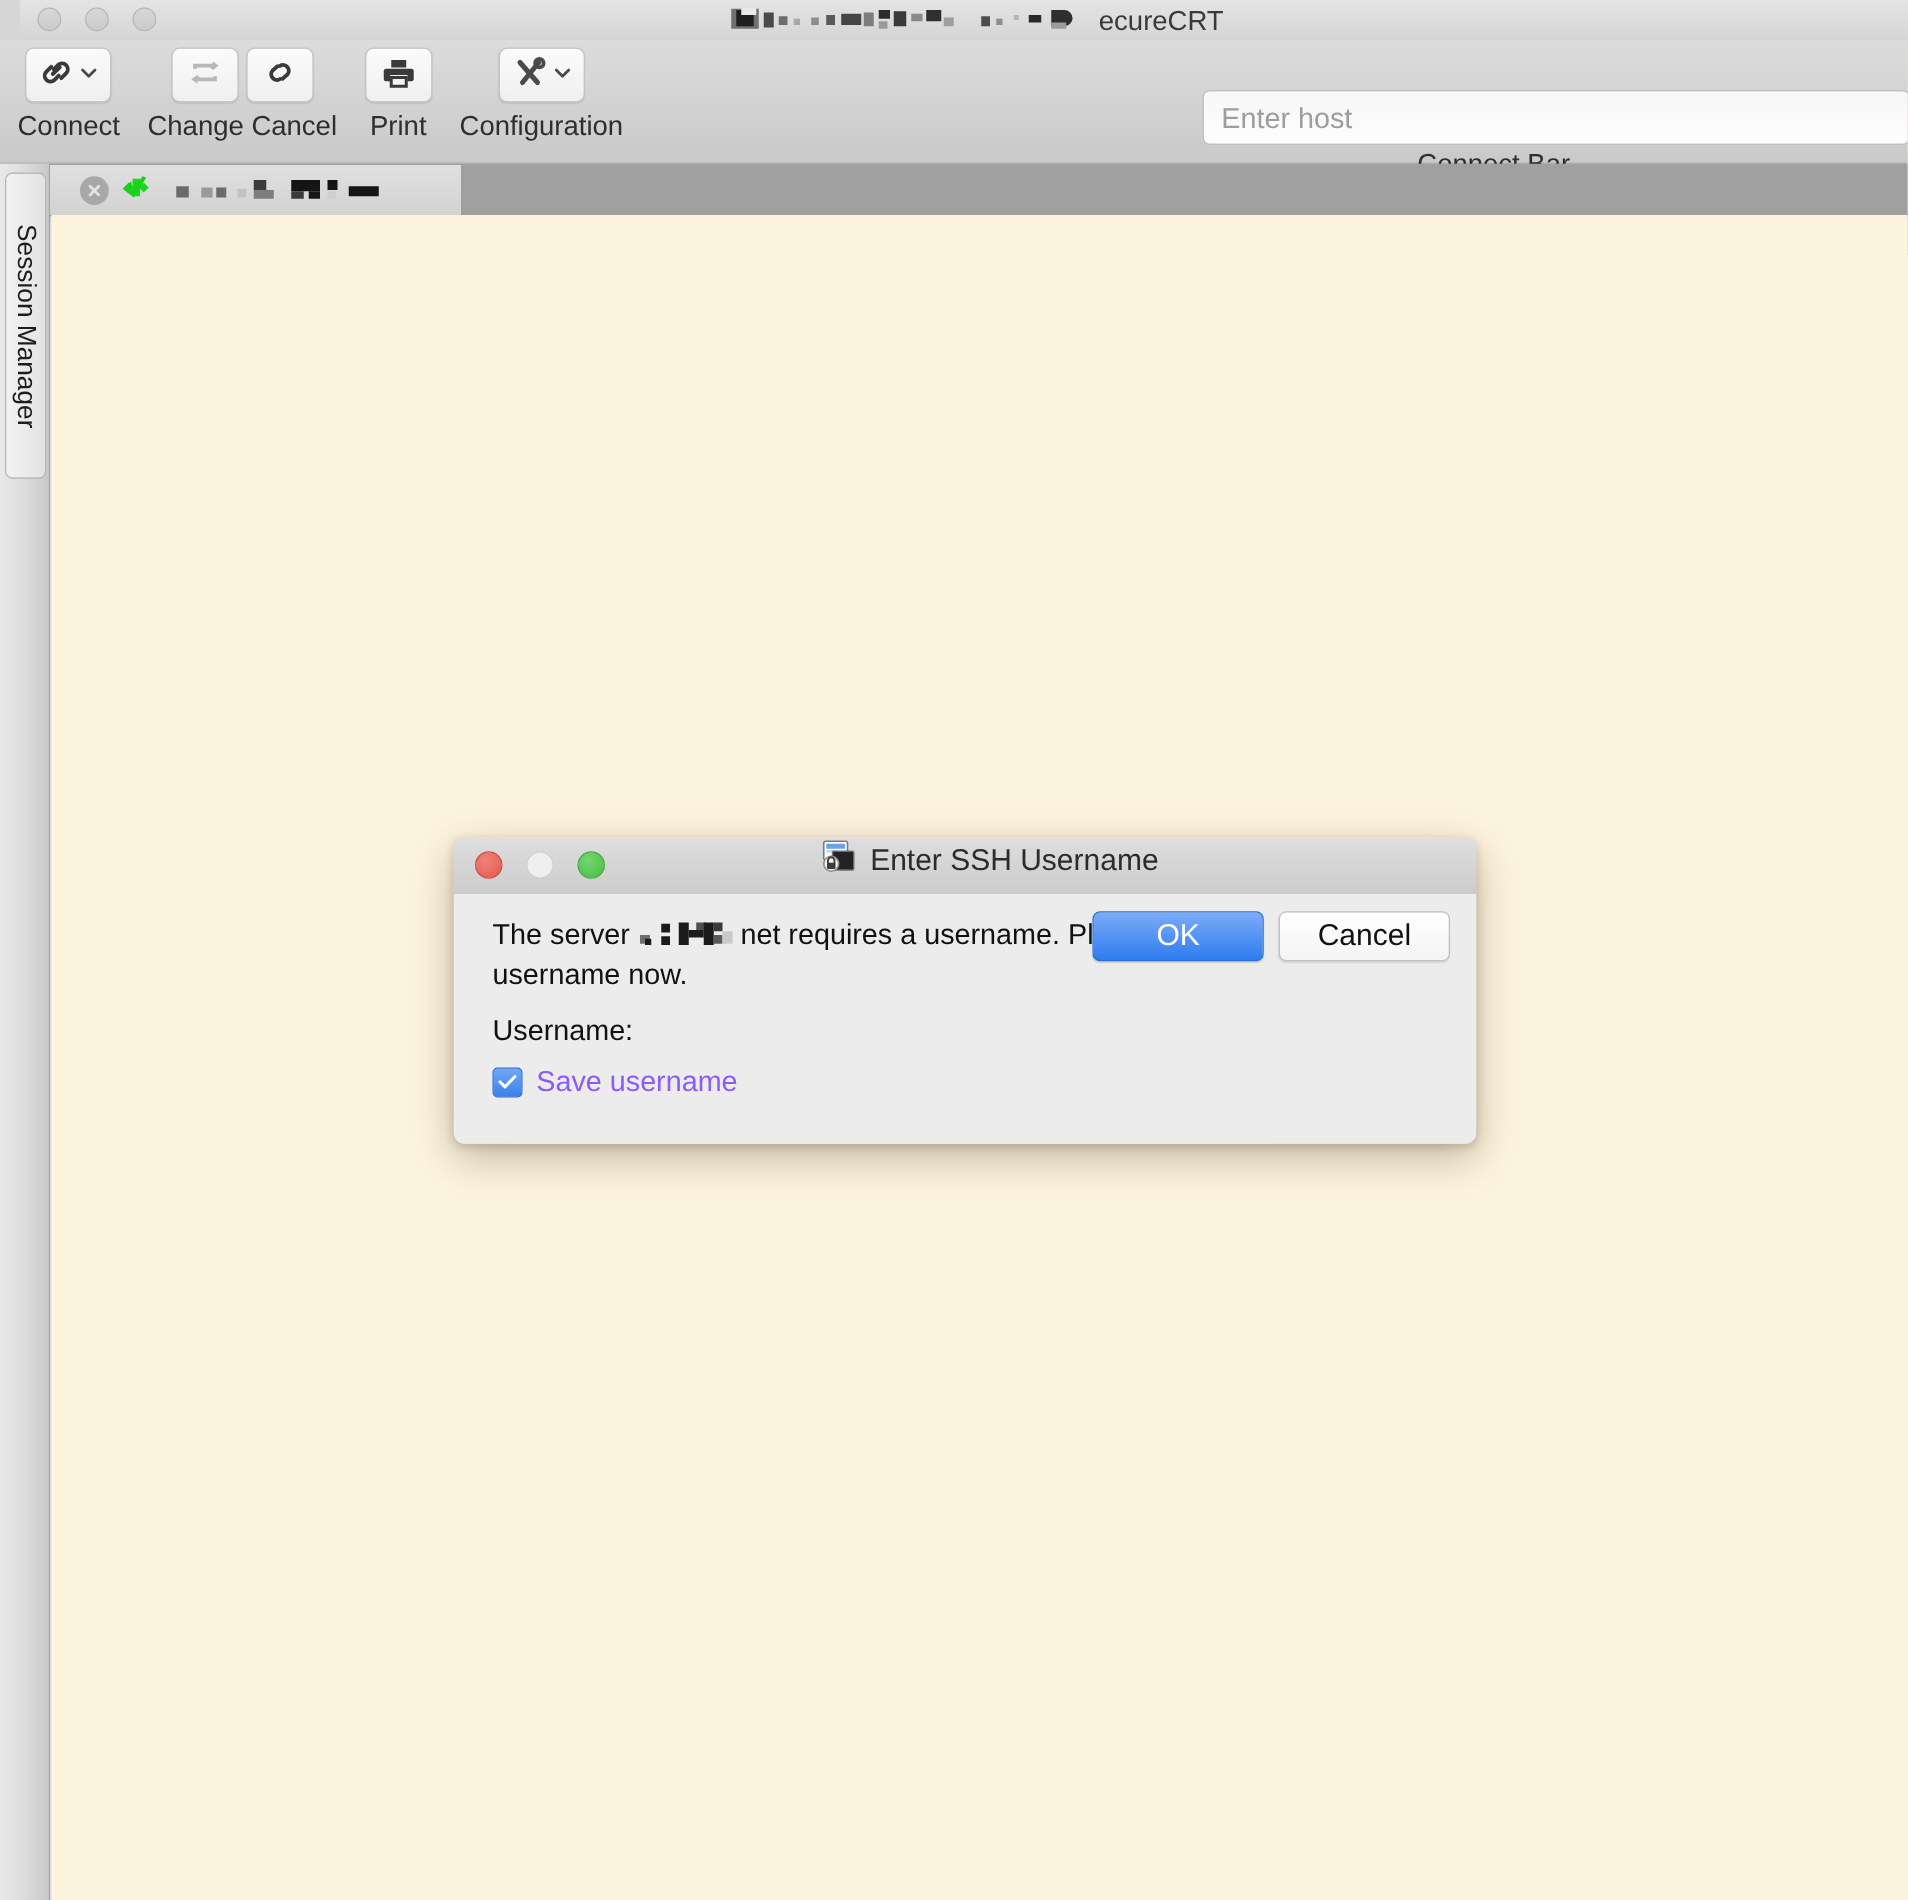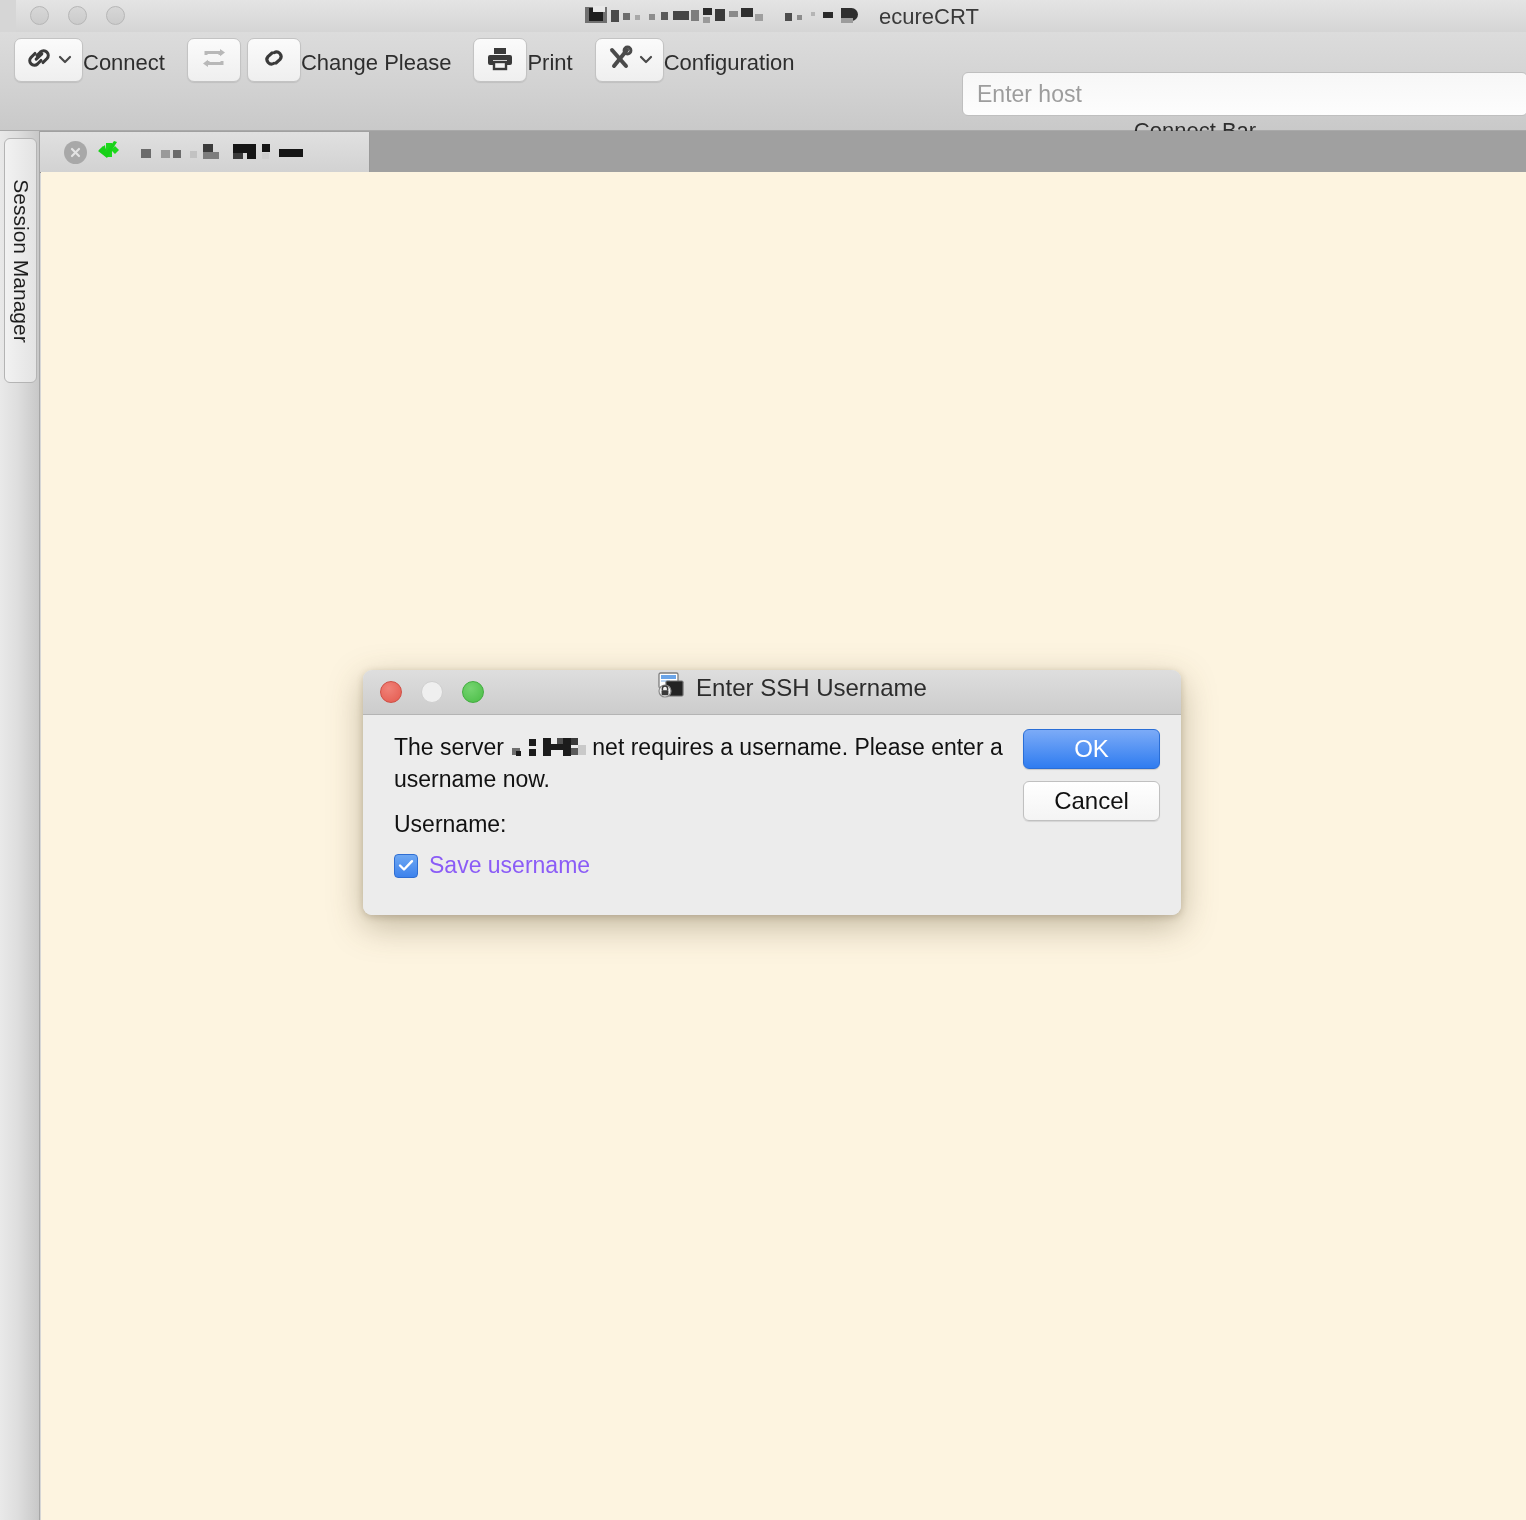--- a/index.html
+++ b/index.html
@@ -59,21 +59,21 @@
   .toolbar {
     position: absolute; left: 0; top: 32px;
     width: 1526px; height: 98px;
     background: linear-gradient(to bottom, #dcdcdc 0%, #d2d2d2 55%, #c9c9c9 100%);
     border-bottom: 1px solid #a9a9a9;
   }
   .tb-items {
     position: absolute; left: 14px; top: 6px;
     display: flex; align-items: flex-start;
   }
-  .tb-group { display: flex; align-items: center; }
+  .tb-group { display: flex; flex-direction: column; align-items: center; }
   .tb-btnrow { display: flex; gap: 6px; }
   .tb-btn {
     background: linear-gradient(to bottom, #fbfbfb, #efefef);
     border: 1px solid #c3c3c3;
     border-radius: 7px;
     height: 44px;
     min-width: 54px;
     display: flex; align-items: center; justify-content: center;
     gap: 3px;
     padding: 0 9px;
@@ -241,21 +241,21 @@
     background: linear-gradient(to bottom, #6ea8f3, #3d82ec);
     border: 1px solid #2f6ed2;
     border-radius: 4px;
     box-sizing: border-box;
     display: flex; align-items: center; justify-content: center;
     flex: 0 0 auto;
   }
   .chk-label { font-size: 23px; color: #8b5cf6; }
   .dlg-btns {
     position: absolute; right: 21px; top: 14px;
-    display: flex; flex-direction: column; gap: 12px;
+    display: flex; flex-direction: row; gap: 12px;
     align-items: stretch;
   }
   .btn {
     width: 137px; height: 40px;
     border-radius: 6px;
     display: flex; align-items: center; justify-content: center;
     font-size: 24px;
     box-sizing: border-box;
   }
   .btn-ok {
@@ -358,21 +358,21 @@
             <span>
               <svg width="30" height="26" viewBox="0 0 30 26">
                 <g fill="none" stroke="#3a3a3a" stroke-width="3.1" stroke-linecap="round">
                   <path d="M13 8 L9 11.5 a4.6 4.6 0 0 0 6 6.8"></path>
                   <path d="M17 18 L21 14.5 a4.6 4.6 0 0 0 -6 -6.8"></path>
                 </g>
               </svg>
             </span>
           </div>
         </div>
-        <div class="tb-label">Change Please</div>
+        <div class="tb-label">Change Cancel</div>
       </div>
 
       <div class="tb-gap"></div>
 
       <div class="tb-group">
         <div class="tb-btnrow">
           <div class="tb-btn">
             <span>
               <svg width="28" height="26" viewBox="0 0 28 26">
                 <rect x="8" y="3" width="12" height="6" fill="#3a3a3a"></rect>

